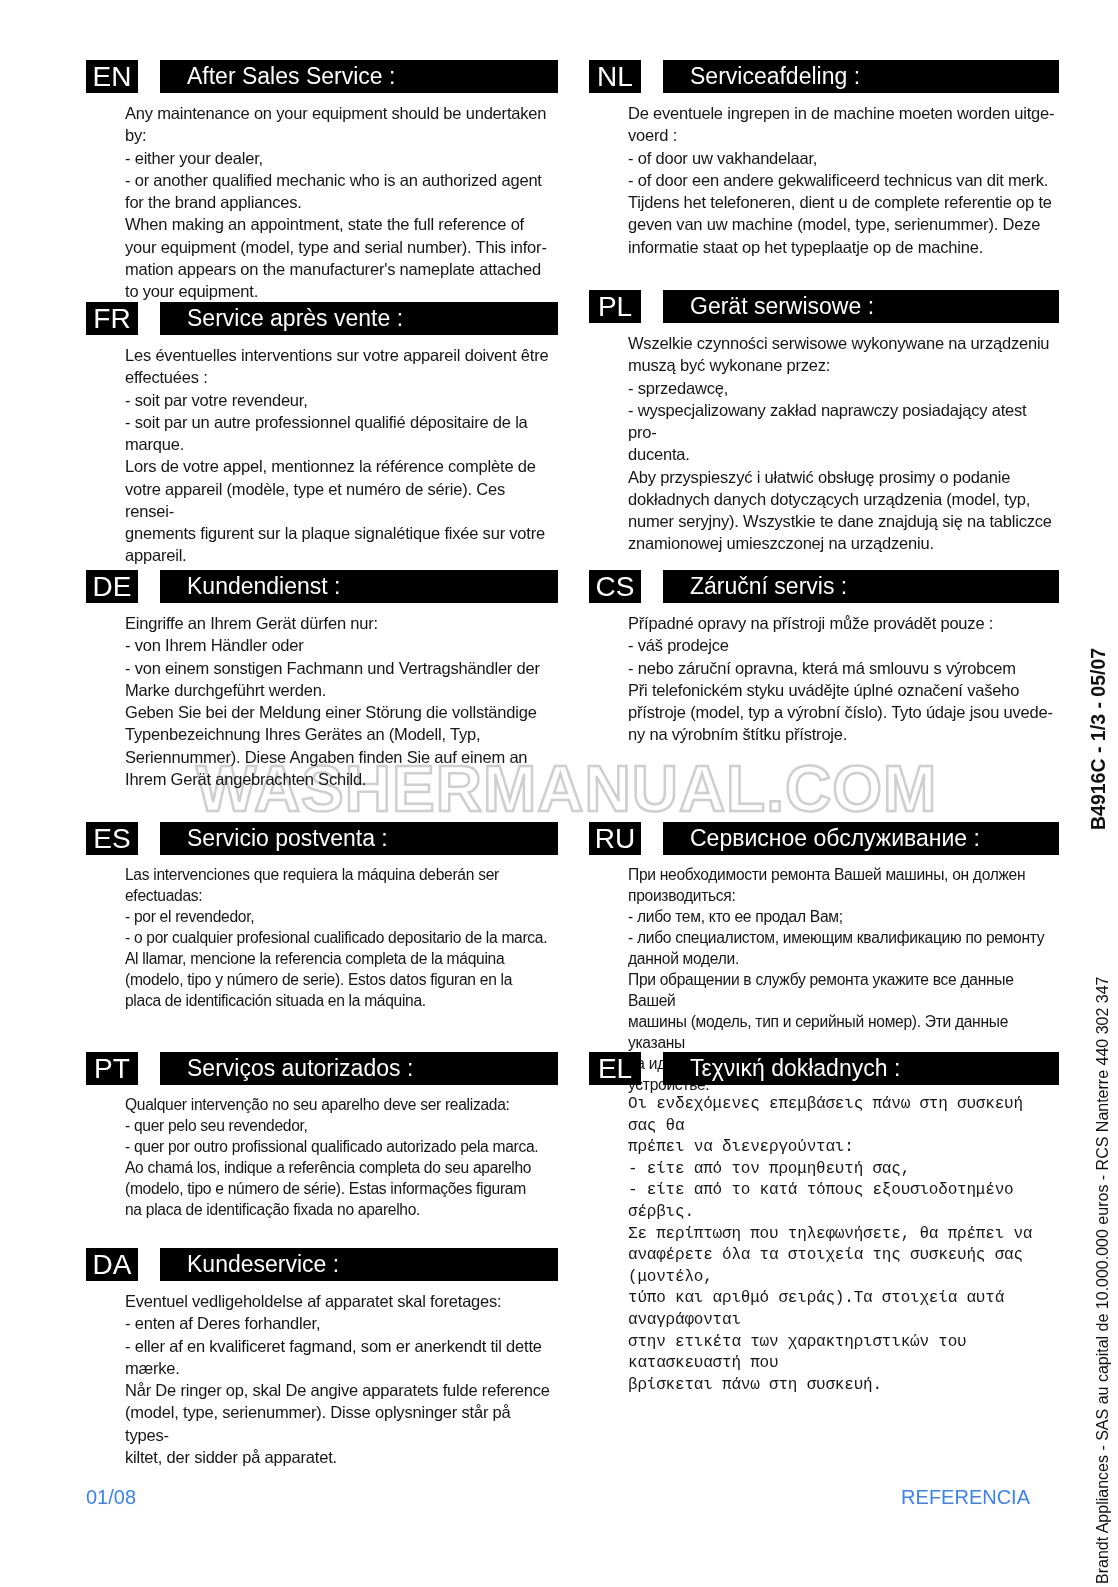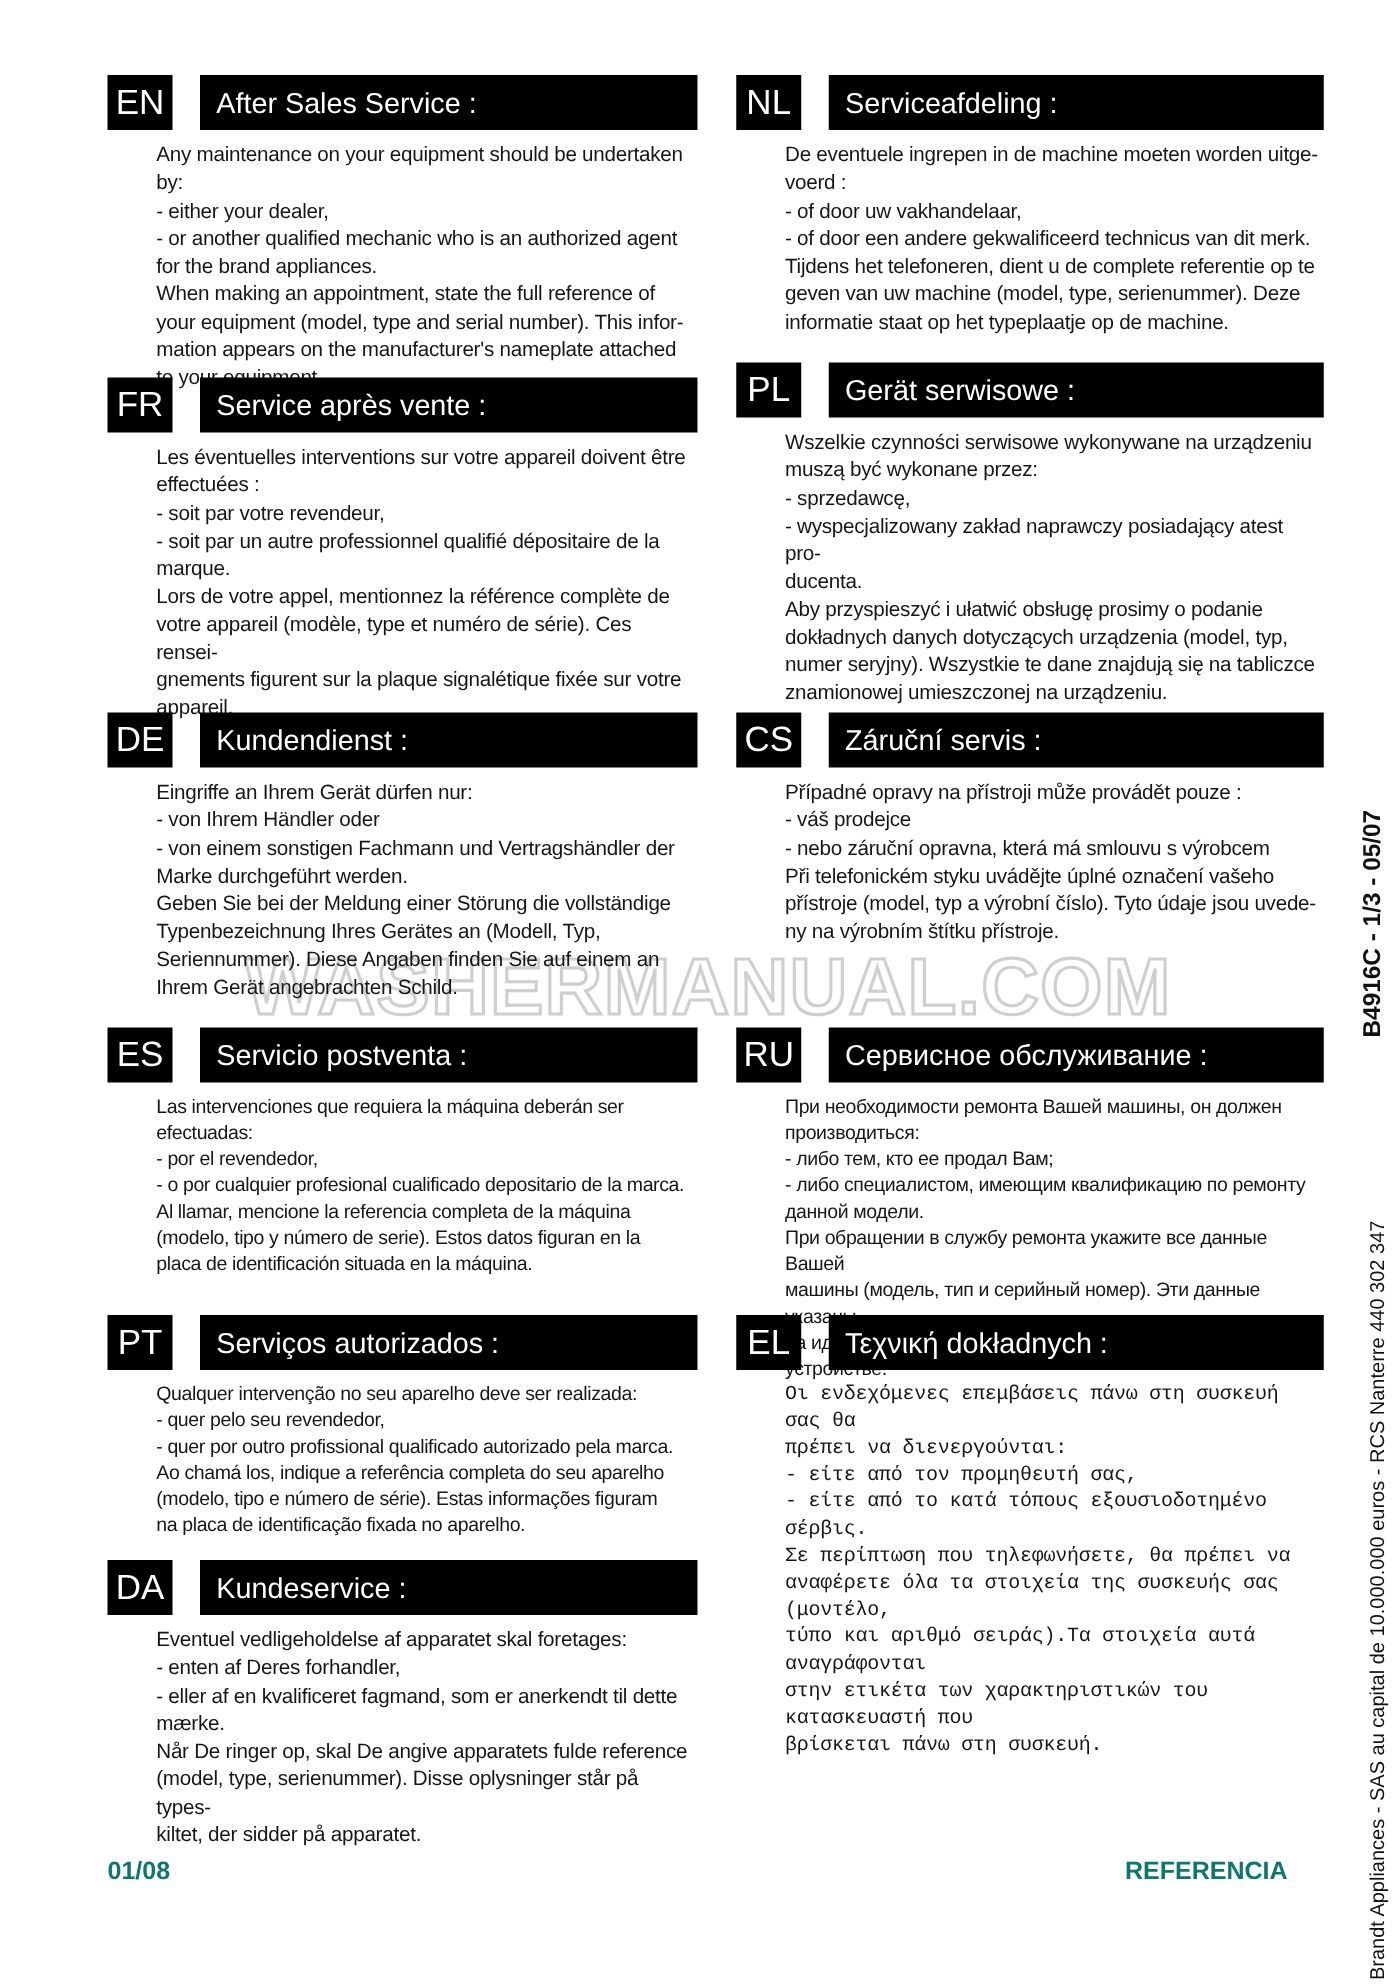--- a/index.html
+++ b/index.html
@@ -3,28 +3,28 @@
 <meta charset="utf-8">
 <style>
   html,body { margin:0; padding:0; background:#ffffff; }
   .page {
     position:relative; width:1118px; height:1587px; background:#ffffff;
     font-family:"Liberation Sans", sans-serif; color:#161616; overflow:hidden;
   }
   .sec { position:absolute; z-index:1; }
   .cl { left:86px;  width:472px; }
   .cr { left:589px; width:470px; }
-  .sec-head { display:flex; align-items:stretch; height:44px;border-radius:14px; }
+  .sec-head { display:flex; align-items:stretch; height:33px;border-radius:14px; }
   .badge {
     width:52px; background:#000; color:#fff; font-size:28px;
     display:flex; align-items:center; justify-content:center;
   }
   .bar {
     flex:1; margin-left:22px; background:#000; color:#fff; font-size:23px;
-    display:flex; align-items:center; padding-left:13px;
+    display:flex; align-items:center; padding-left:27px;
   }
   .body {
     margin-top:9px; font-size:16.5px; line-height:1.35;
     white-space:pre-line; letter-spacing:-0.2px;margin-left:39px;
   }
   .dense .body { font-size:15.6px; letter-spacing:-0.3px; }
   .semi  .body { font-size:16px;font-family:Liberation Mono, monospace; }
   .watermark {
     position:absolute; z-index:0; left:196px; top:752px;
     font-size:64px; font-weight:bold; letter-spacing:1px;
@@ -39,21 +39,21 @@
     display:flex; align-items:center; white-space:nowrap;
   }
   .vcompany {
     position:absolute; z-index:1; right:6px; top:928px; height:656px;
     writing-mode:vertical-rl; transform:rotate(180deg);
     font-size:16px; color:#111;
     display:flex; align-items:center; white-space:nowrap;
   }
   .footer {
     position:absolute; z-index:1; left:86px; right:88px; top:1486px;
-    display:flex; justify-content:space-between; font-size:20px; color:#0f766e;font-weight:bold;
+    display:flex; justify-content:space-between; font-size:20px; color:#3b82f6;
   }
 </style>
 </head>
 <body>
 
 <div class="page">
 
   <div class="watermark">WASHERMANUAL.COM</div>
 
   <section class="sec cl" style="top:60px">

